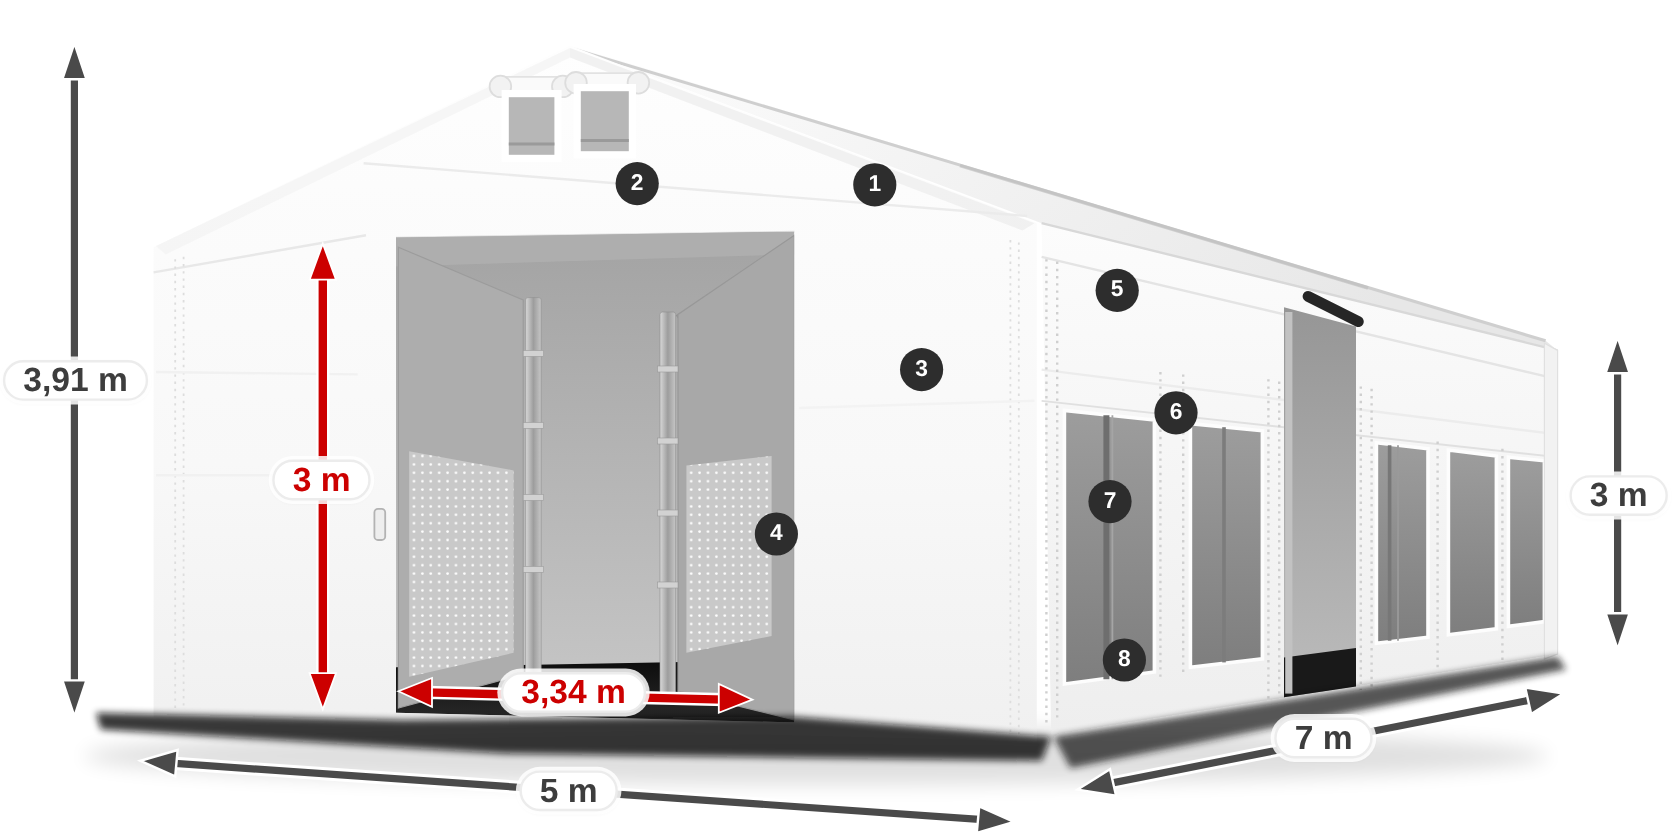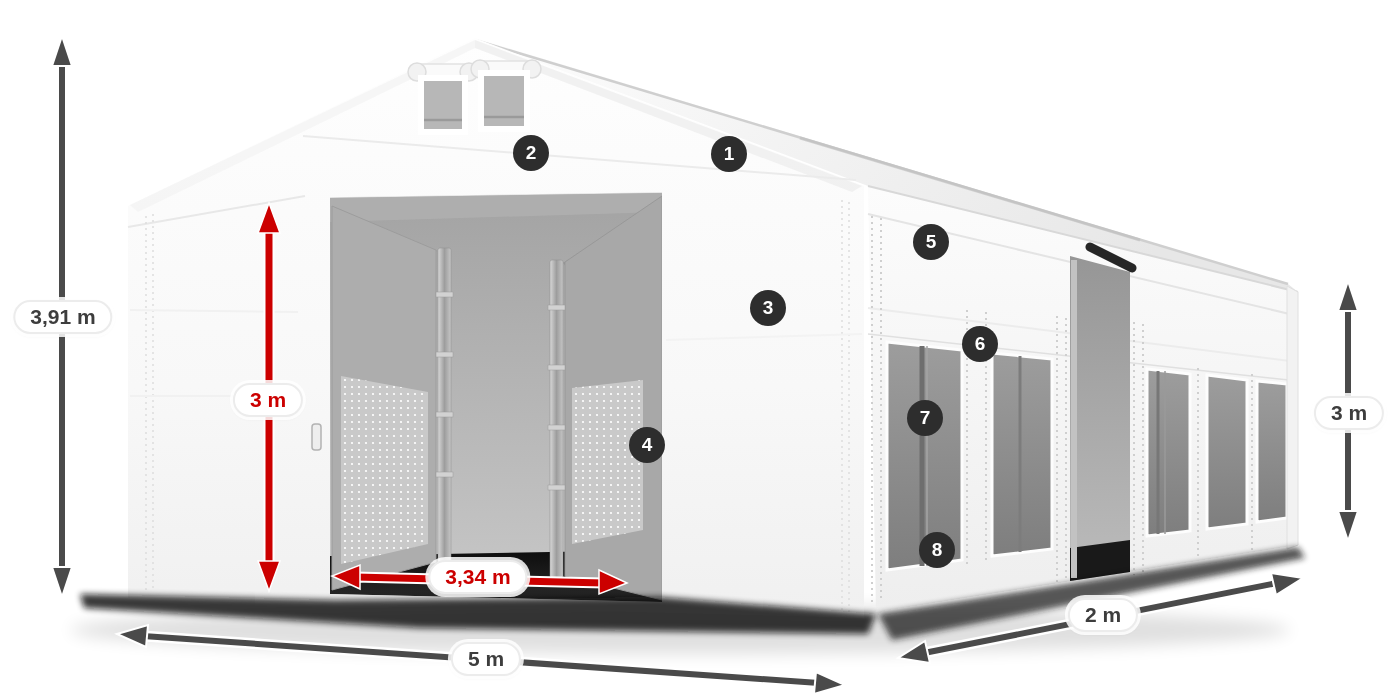--- a/index.html
+++ b/index.html
@@ -1,21 +1,21 @@
 <!DOCTYPE html>
 <html><head>
 <meta charset="utf-8">
 <style>
   html,body{margin:0;padding:0;background:#ffffff;}
   .stage{position:relative;width:1400px;height:700px;background:#ffffff;overflow:hidden;
          font-family:"Liberation Sans",sans-serif;}
   .stage svg{position:absolute;left:0;top:0;}
   .dim-label{position:absolute;transform:translate(-50%,-50%);background:#ffffff;
     border:2px solid #ececec;border-radius:17px;padding:2px 15px;
-    font-weight:bold;font-size:21px;line-height:26px;color:#3d3d3d;white-space:nowrap;
+    font-weight:bold;font-size:28px;line-height:26px;color:#3d3d3d;white-space:nowrap;
     box-shadow:0 0 0 3px rgba(255,255,255,.85),0 1px 4px rgba(0,0,0,.10);z-index:20;}
   .dim-label.red{color:#cc0000;}
   .marker{position:absolute;transform:translate(-50%,-50%);width:36px;height:36px;
     border-radius:50%;background:#2d2d2d;color:#ffffff;display:flex;align-items:center;
     justify-content:center;font-weight:bold;font-size:19px;z-index:30;}
 </style>
 </head>
 <body>
 
 <div class="stage">
@@ -223,22 +223,22 @@
     <line x1="355" y1="577" x2="604" y2="583" stroke="#ffffff" stroke-width="11"></line>
     <line x1="355" y1="577" x2="604" y2="583" stroke="#cc0000" stroke-width="7"></line>
     <polygon points="332,576 360,589 360,565" fill="#cc0000" stroke="#ffffff" stroke-width="1.5"></polygon>
     <polygon points="627,583 599,594 599,570" fill="#cc0000" stroke="#ffffff" stroke-width="1.5"></polygon>
   </g>
 </svg>
 
 <div class="dim-label" style="left:63px;top:317px">3,91 m</div>
 <div class="dim-label red" style="left:268px;top:400px">3 m</div>
 <div class="dim-label red" style="left:478px;top:577px">3,34 m</div>
-<div class="dim-label" style="left:486px;top:659px">5 m</div>
-<div class="dim-label" style="left:1103px;top:615px">2 m</div>
+<div class="dim-label" style="left:474px;top:659px">5 m</div>
+<div class="dim-label" style="left:1103px;top:615px">7 m</div>
 <div class="dim-label" style="left:1349px;top:413px">3 m</div>
 
 <div class="marker" style="left:729px;top:154px">1</div>
 <div class="marker" style="left:531px;top:153px">2</div>
 <div class="marker" style="left:768px;top:308px">3</div>
 <div class="marker" style="left:647px;top:445px">4</div>
 <div class="marker" style="left:931px;top:242px">5</div>
 <div class="marker" style="left:980px;top:344px">6</div>
 <div class="marker" style="left:925px;top:418px">7</div>
 <div class="marker" style="left:937px;top:550px">8</div>

